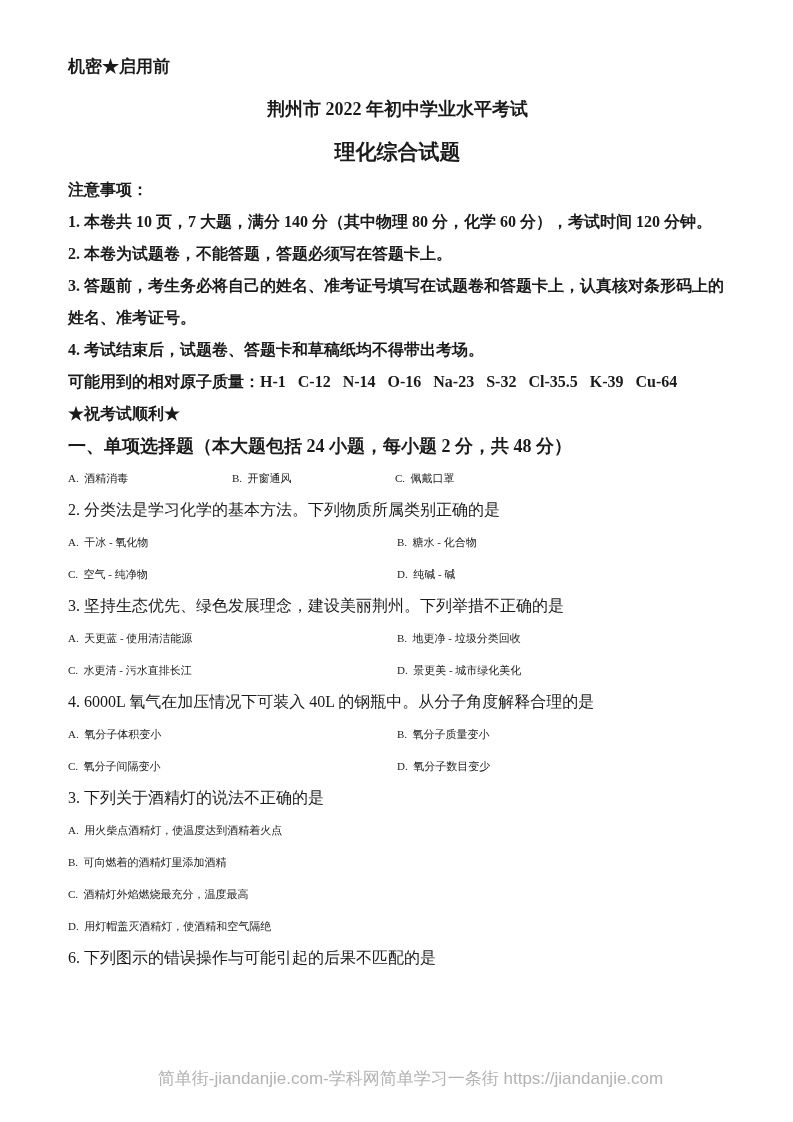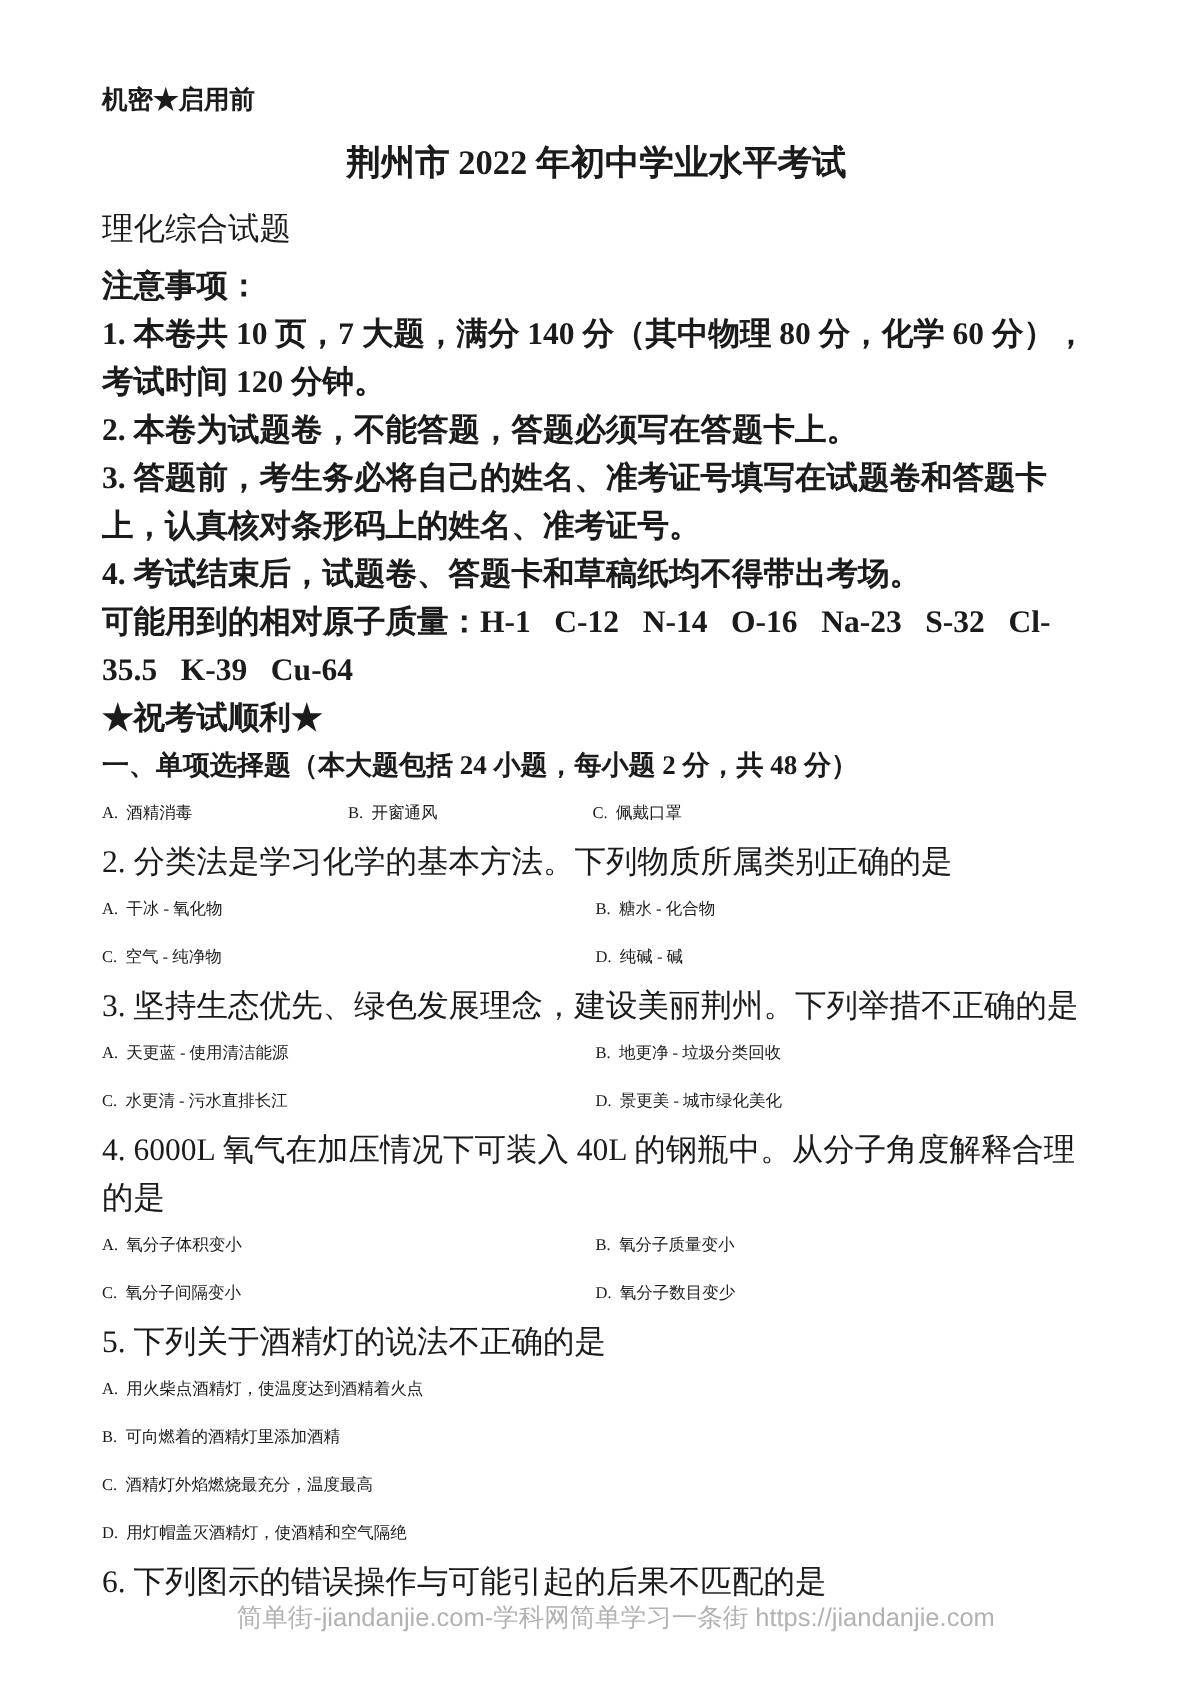--- a/index.html
+++ b/index.html
@@ -22,34 +22,35 @@
   .secrecy {
     font-weight: 700;
     font-size: 17px;
     line-height: 26px;
     white-space: pre-wrap;
   }
   .title {
     margin: 8px 0 0 0;
     text-align: center;
     font-weight: 700;
-    font-size: 23px;
+    font-size: 18px;
     line-height: 42px;
     white-space: pre-wrap;
   }
   .subtitle {
     margin: 0;
-    font-weight: 400;
+    text-align: center;
+    font-weight: 700;
     font-size: 21px;
     line-height: 44px;
     white-space: pre-wrap;
   }
   p.line {
     margin: 0;
-    font-size: 21px;
+    font-size: 16px;
     line-height: 32px;
     white-space: pre-wrap;
   }
   .bold { font-weight: 700; }
   .section-heading {
     margin: 0;
     font-weight: 700;
     font-size: 18px;
     line-height: 32px;
     white-space: pre-wrap;
@@ -135,21 +136,21 @@
     <p class="line">4. 6000L 氧气在加压情况下可装入 40L 的钢瓶中。从分子角度解释合理的是</p>
     <div class="opts2">
       <span class="opt">A.  氧分子体积变小</span>
       <span class="opt">B.  氧分子质量变小</span>
       <span class="opt">C.  氧分子间隔变小</span>
       <span class="opt">D.  氧分子数目变少</span>
     </div>
   </section>
 
   <section>
-    <p class="line">5. 下列关于酒精灯的说法不正确的是</p>
+    <p class="line">3. 下列关于酒精灯的说法不正确的是</p>
     <div>
       <span class="opt">A.  用火柴点酒精灯，使温度达到酒精着火点</span>
       <span class="opt">B.  可向燃着的酒精灯里添加酒精</span>
       <span class="opt">C.  酒精灯外焰燃烧最充分，温度最高</span>
       <span class="opt">D.  用灯帽盖灭酒精灯，使酒精和空气隔绝</span>
     </div>
   </section>
 
   <section>
     <p class="line">6. 下列图示的错误操作与可能引起的后果不匹配的是</p>

